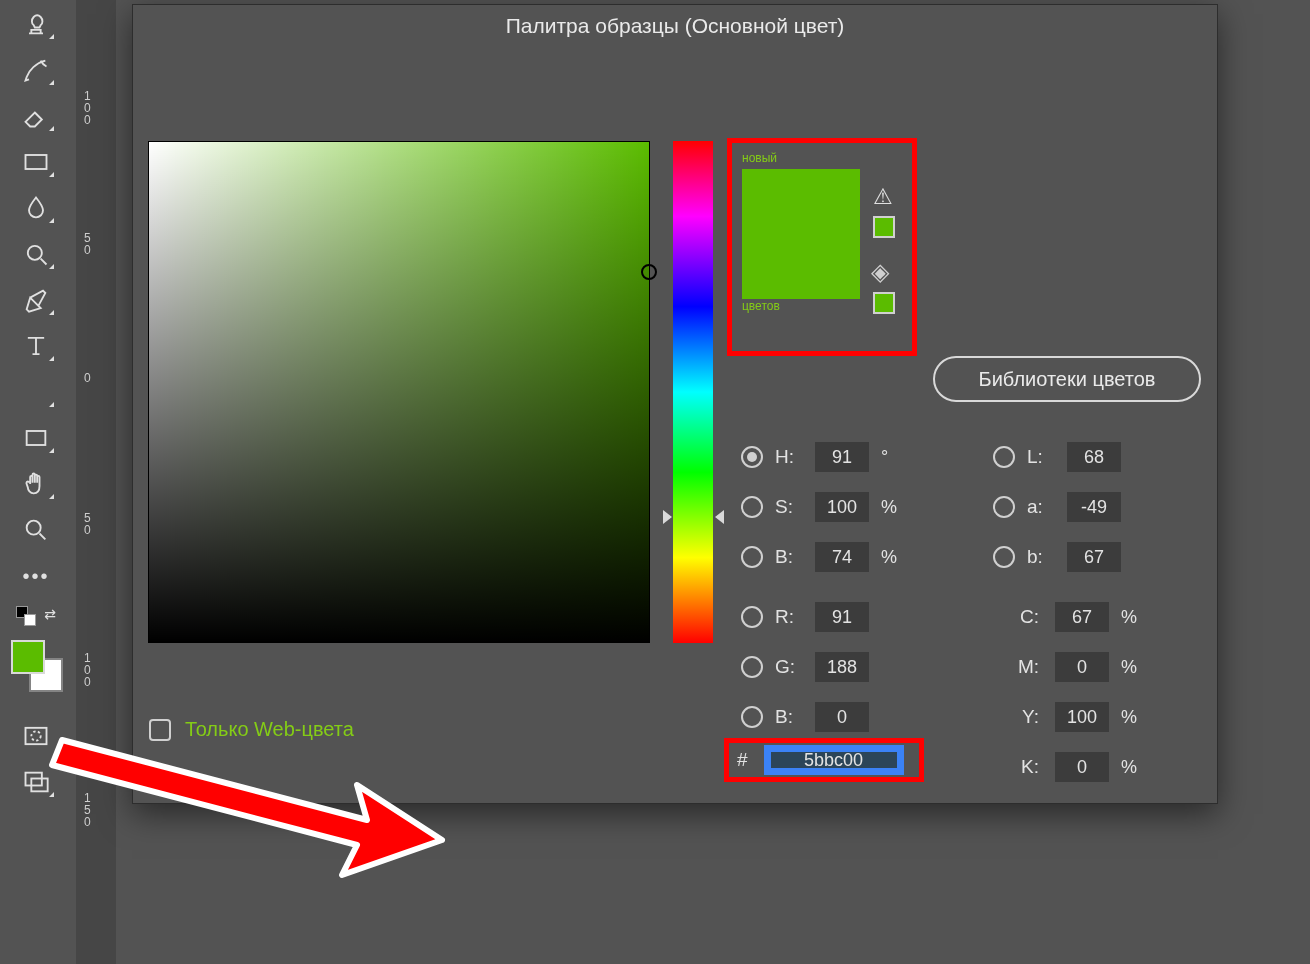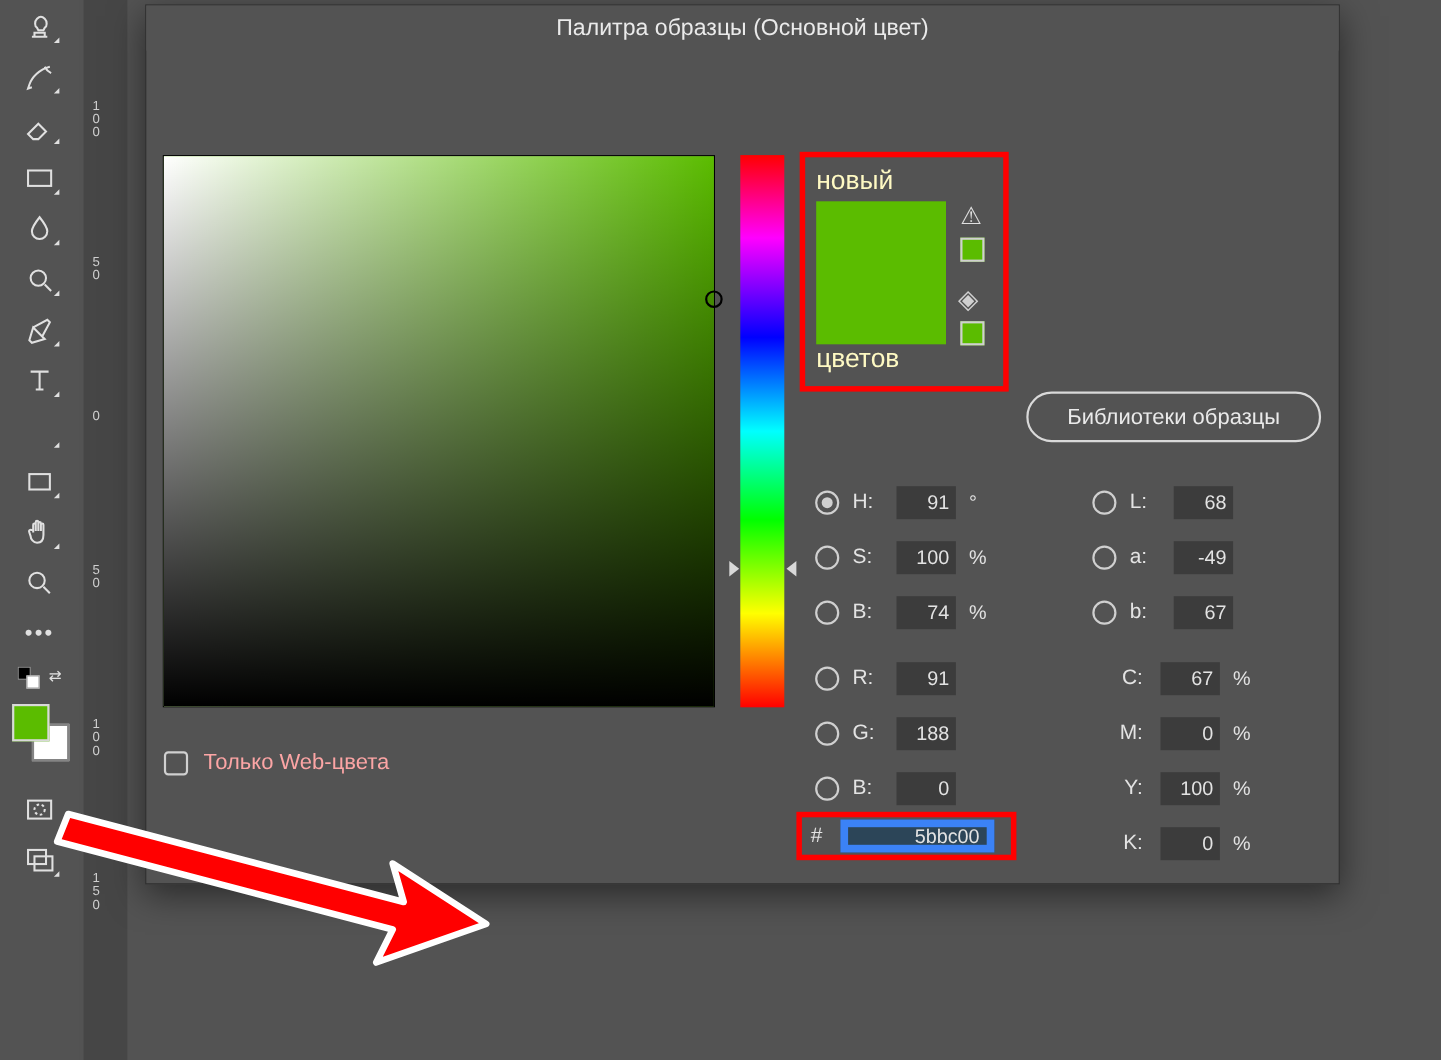--- a/index.html
+++ b/index.html
@@ -52,47 +52,47 @@
   
   .hue-bar{position:absolute;left:540px;top:95px;width:40px;height:502px;
     background:linear-gradient(to bottom,
       #ff0000 0%,#ff00ff 15%,#0000ff 33%,#00ffff 50%,#00ff00 66%,#ffff00 83%,#ff0000 100%);
   }
   .hue-arrow-l{position:absolute;left:530px;width:0;height:0;border-top:7px solid transparent;border-bottom:7px solid transparent;border-left:9px solid #d9d9d9;transform:translateY(-50%);}
   .hue-arrow-r{position:absolute;left:582px;width:0;height:0;border-top:7px solid transparent;border-bottom:7px solid transparent;border-right:9px solid #d9d9d9;transform:translateY(-50%);}
 
   
   .preview-box{position:absolute;left:594px;top:92px;width:190px;height:218px;border:5px solid #ff0000;padding:8px 10px;}
-  .preview-label{color:#fef9c3;font-size:24px;}
+  .preview-label{color:#84cc16;font-size:12px;}
   .preview-swatch{width:118px;height:130px;margin-top:4px;}
   .warn-tri{position:absolute;left:740px;top:138px;color:#e0e0e0;font-size:22px;}
   .safe-sq1{position:absolute;left:740px;top:170px;width:22px;height:22px;background:#5bbc00;border:2px solid #d0d0d0;}
   .cube{position:absolute;left:738px;top:212px;color:#d0d0d0;font-size:24px;}
   .safe-sq2{position:absolute;left:740px;top:246px;width:22px;height:22px;background:#5bbc00;border:2px solid #d0d0d0;}
 
   
   .btn{position:absolute;left:800px;width:268px;height:46px;border:2px solid #d9d9d9;border-radius:24px;background:transparent;color:#eaeaea;font-size:20px;display:flex;align-items:center;justify-content:center;}
   .btn-ok{top:54px;}
   .btn-cancel{top:124px;}
   .btn-add{top:222px;}
   .btn-lib{top:310px;}
 
   
   .row{position:absolute;display:flex;align-items:center;color:#e3e3e3;font-size:19px;}
   .radio{width:22px;height:22px;border:2px solid #d0d0d0;border-radius:50%;margin-right:12px;display:flex;align-items:center;justify-content:center;}
   .radio.dot::after{content:"";width:10px;height:10px;background:#d0d0d0;border-radius:50%;}
   .lbl{width:32px;}
-  .input{width:54px;height:30px;background:#3c3c3c;color:#e3e3e3;text-align:right;padding:0 6px;border:none;outline:none;font-size:18px;margin:0 8px;}
+  .input{width:54px;height:30px;background:#3c3c3c;color:#e3e3e3;text-align:center;padding:0 6px;border:none;outline:none;font-size:18px;margin:0 8px;}
   .input.wide{width:140px;background:#2c4558;border:7px solid #3b82f6;}
   .hex-row{position:absolute;left:591px;top:692px;width:200px;height:44px;border:5px solid #ff0000;display:flex;align-items:center;padding-left:8px;color:#e3e3e3;font-size:19px;}
   .hex-row .hash{margin-right:8px;}
   .percent,.deg{margin-left:4px;font-size:18px;}
 
   
-  .webonly{position:absolute;left:16px;top:636px;display:flex;align-items:center;color:#fca5a5;font-size:20px;}
+  .webonly{position:absolute;left:16px;top:672px;display:flex;align-items:center;color:#84cc16;font-size:20px;}
   .checkbox{width:22px;height:22px;border:2px solid #d0d0d0;border-radius:4px;margin-right:14px;}
 
   
   .lbl2{width:34px;text-align:right;margin-right:8px;}
 
   
   .annotation{position:absolute;left:22px;top:690px;width:430px;height:190px;pointer-events:none;}
 </style>
 </head>
 <body>
@@ -246,21 +246,21 @@
     <div class="preview-box">
       <div class="preview-label">новый</div>
       <div class="preview-swatch" style="background:#5bbc00"></div>
       <div class="preview-label">цветов</div>
     </div>
     <div class="warn-tri">⚠</div>
     <div class="safe-sq1"></div>
     <div class="cube">◈</div>
     <div class="safe-sq2"></div>
 
-    <div class="btn btn-lib">Библиотеки образцы</div>
+    <div class="btn btn-lib">Библиотеки цветов</div>
 
     <div class="row" style="left:608px;top:396px">
       <div class="radio dot"></div>
       <span class="lbl">H:</span>
       <input class="input" value="91" style="">
       <span class="deg">°</span>
     </div>
     <div class="row" style="left:608px;top:446px">
       <div class="radio"></div>
       <span class="lbl">S:</span>

